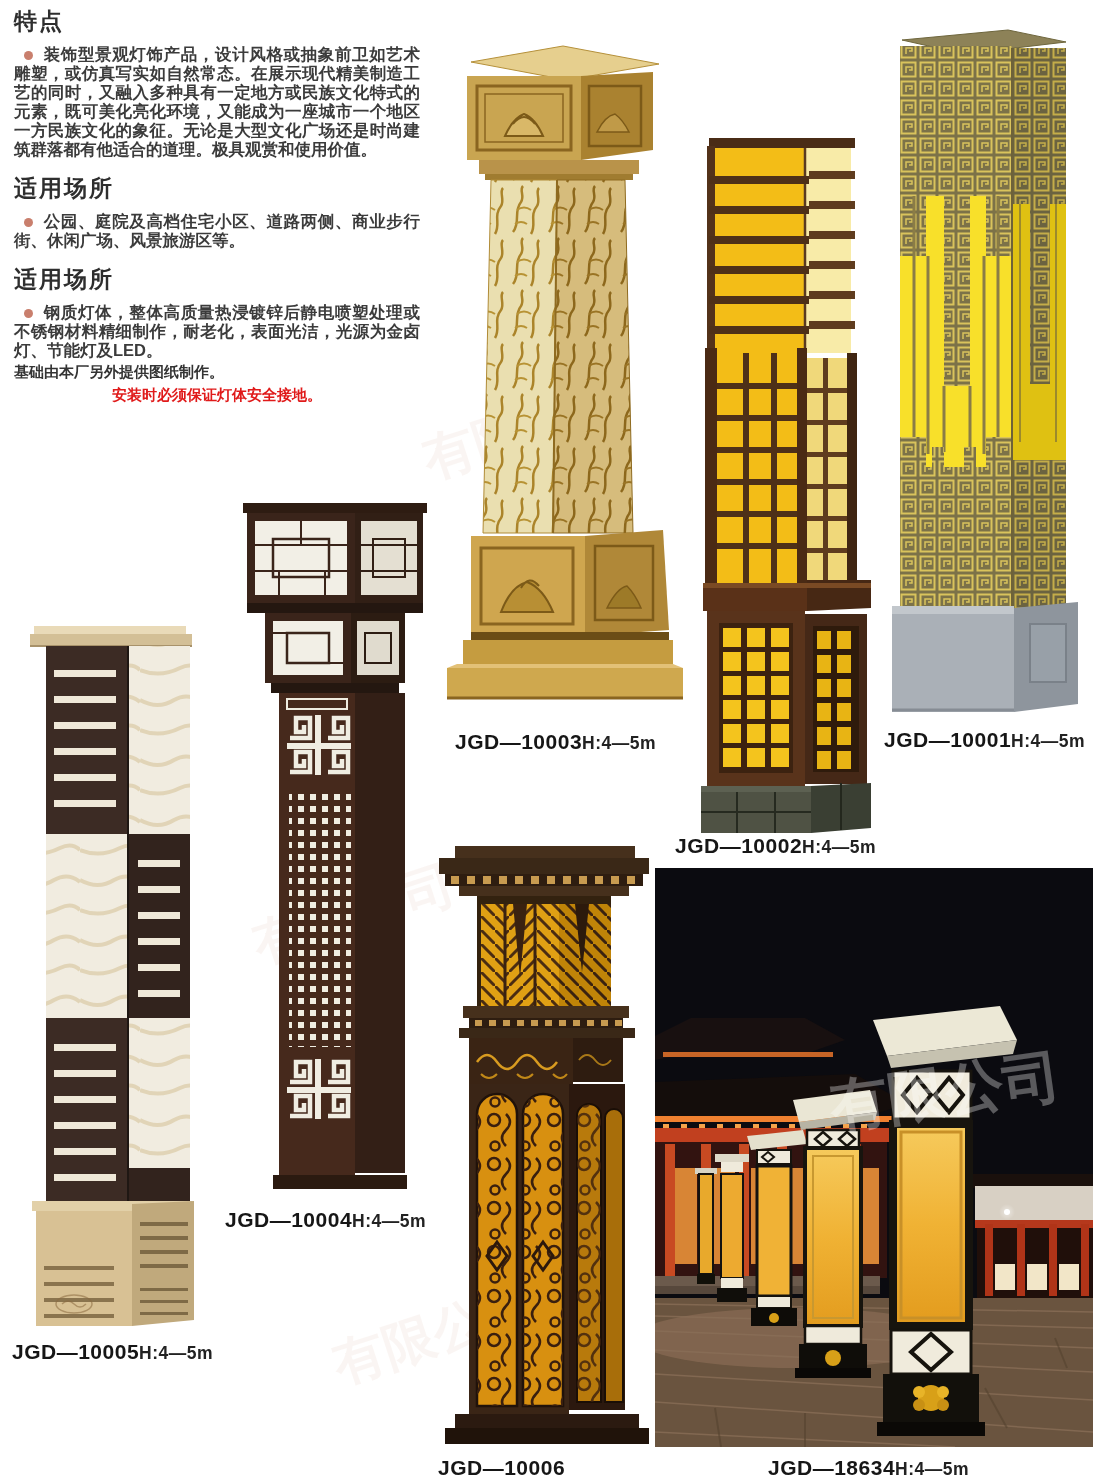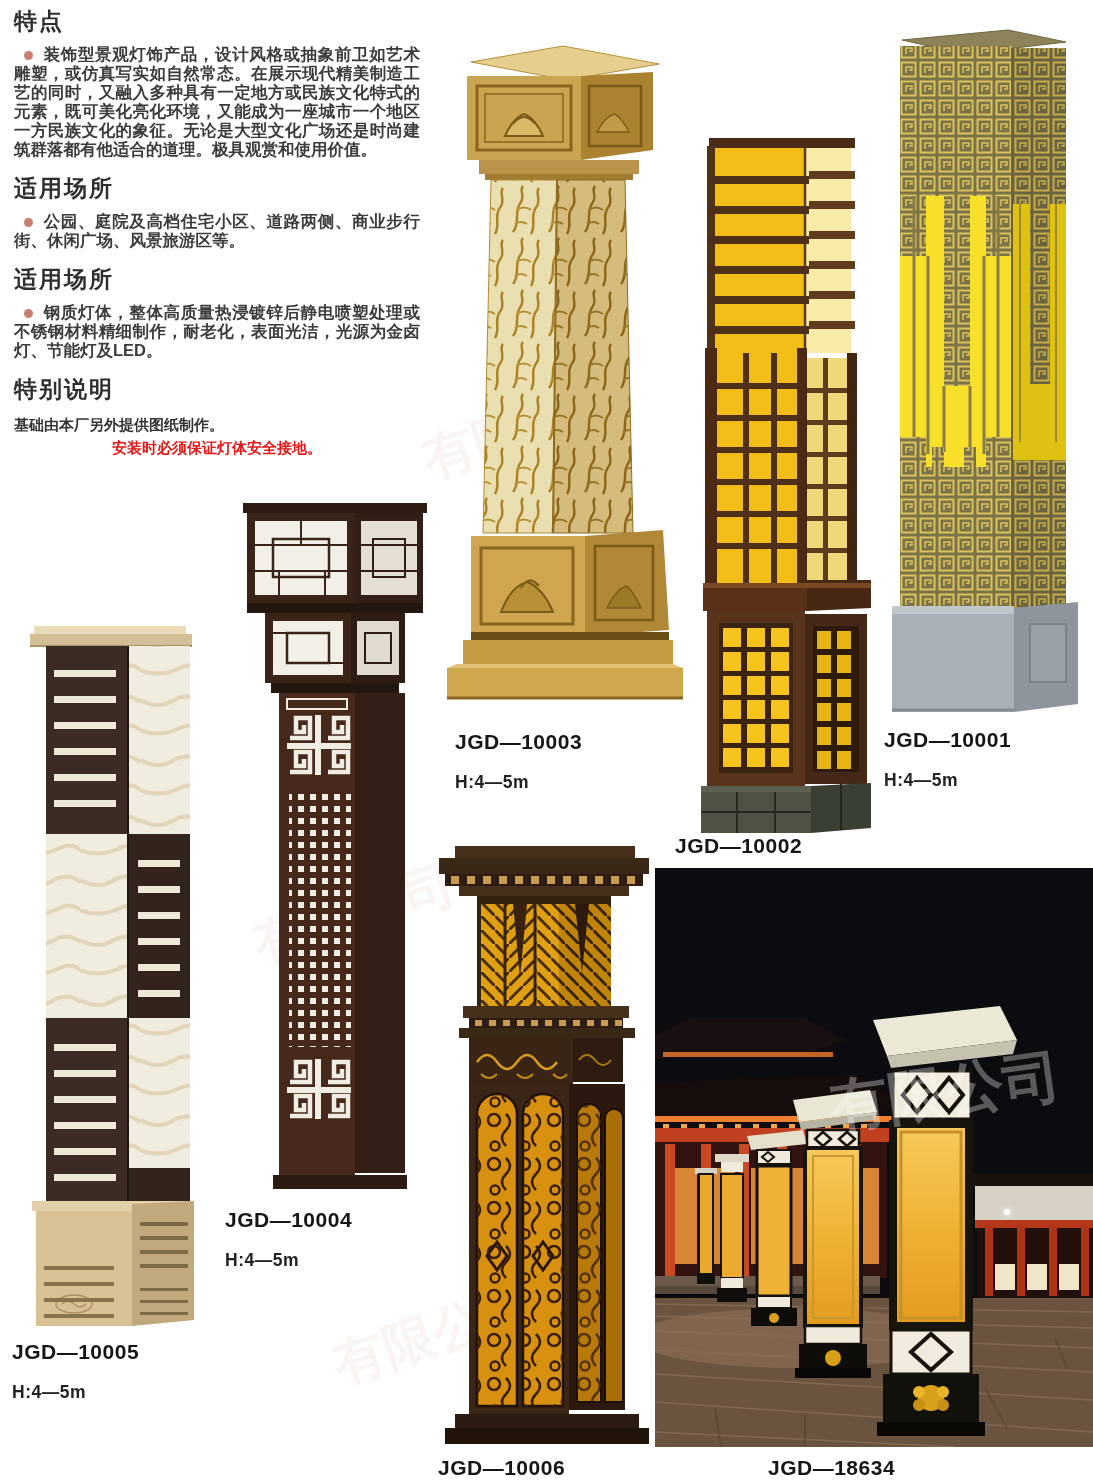--- a/index.html
+++ b/index.html
@@ -10,40 +10,39 @@
   .hd{font-family:"Liberation Serif",serif;font-weight:600;font-size:23px;color:#2e2e2e;
       letter-spacing:2px;margin:14px 0 8px 0;}
   .hd.first{margin-top:0;}
   .para{font-size:16.5px;font-weight:700;line-height:19px;text-align:justify;margin:0;color:#3b3b3b;}
   .bullet{display:inline-block;width:9px;height:9px;border-radius:50%;background:#c97f6d;
           margin:0 10px 1px 10px;vertical-align:middle;}
   .small-line{font-size:15px;font-weight:700;line-height:23px;color:#343434;margin:0;}
   .red{color:#e01a1a;text-align:center;}
   
   figure{position:absolute;margin:0;padding:0;}
-  .caption{position:absolute;display:flex;gap:18px;align-items:baseline;
-           font-size:21px;font-weight:600;color:#161616;letter-spacing:.5px;white-space:nowrap;flex-direction:column;}
+  .caption{position:absolute;display:flex;align-items:baseline;
+           font-size:21px;font-weight:600;color:#161616;letter-spacing:.5px;white-space:nowrap;}
   .caption .h{font-size:17.5px;font-weight:600;color:#222;}
   
   .wm{position:absolute;font-size:52px;font-weight:700;color:#c08060;opacity:.07;
       transform:rotate(-18deg);pointer-events:none;white-space:nowrap;}
 </style>
 </head>
 <body>
 
 <div id="page">
 
   <div class="info">
     <div class="hd first">特点</div>
     <p class="para"><span class="bullet"></span><span>装饰型景观灯饰产品，设计风格或抽象前卫如艺术雕塑，或仿真写实如自然常态。在展示现代精美制造工艺的同时，又融入多种具有一定地方或民族文化特式的元素，既可美化亮化环境，又能成为一座城市一个地区一方民族文化的象征。无论是大型文化广场还是时尚建筑群落都有他适合的道理。极具观赏和使用价值。</span></p>
     <div class="hd">适用场所</div>
     <p class="para"><span class="bullet"></span><span>公园、庭院及高档住宅小区、道路两侧、商业步行街、休闲广场、风景旅游区等。</span></p>
     <div class="hd">适用场所</div>
     <p class="para"><span class="bullet"></span><span>钢质灯体，整体高质量热浸镀锌后静电喷塑处理或不锈钢材料精细制作，耐老化，表面光洁，光源为金卤灯、节能灯及LED。</span></p>
-    <div class="hd">特别说明</div>
     <p class="small-line">基础由本厂另外提供图纸制作。</p>
     <p class="small-line red">安装时必须保证灯体安全接地。</p>
   </div>
 
   <div class="wm" style="left:420px;top:395px;">有限公司</div>
   <div class="wm" style="left:250px;top:880px;">有限公司</div>
   <div class="wm" style="left:330px;top:1300px;">有限公司</div>
 
   <figure style="left:435px;top:28px;">
     <svg width="260" height="695" viewBox="0 0 260 695">

